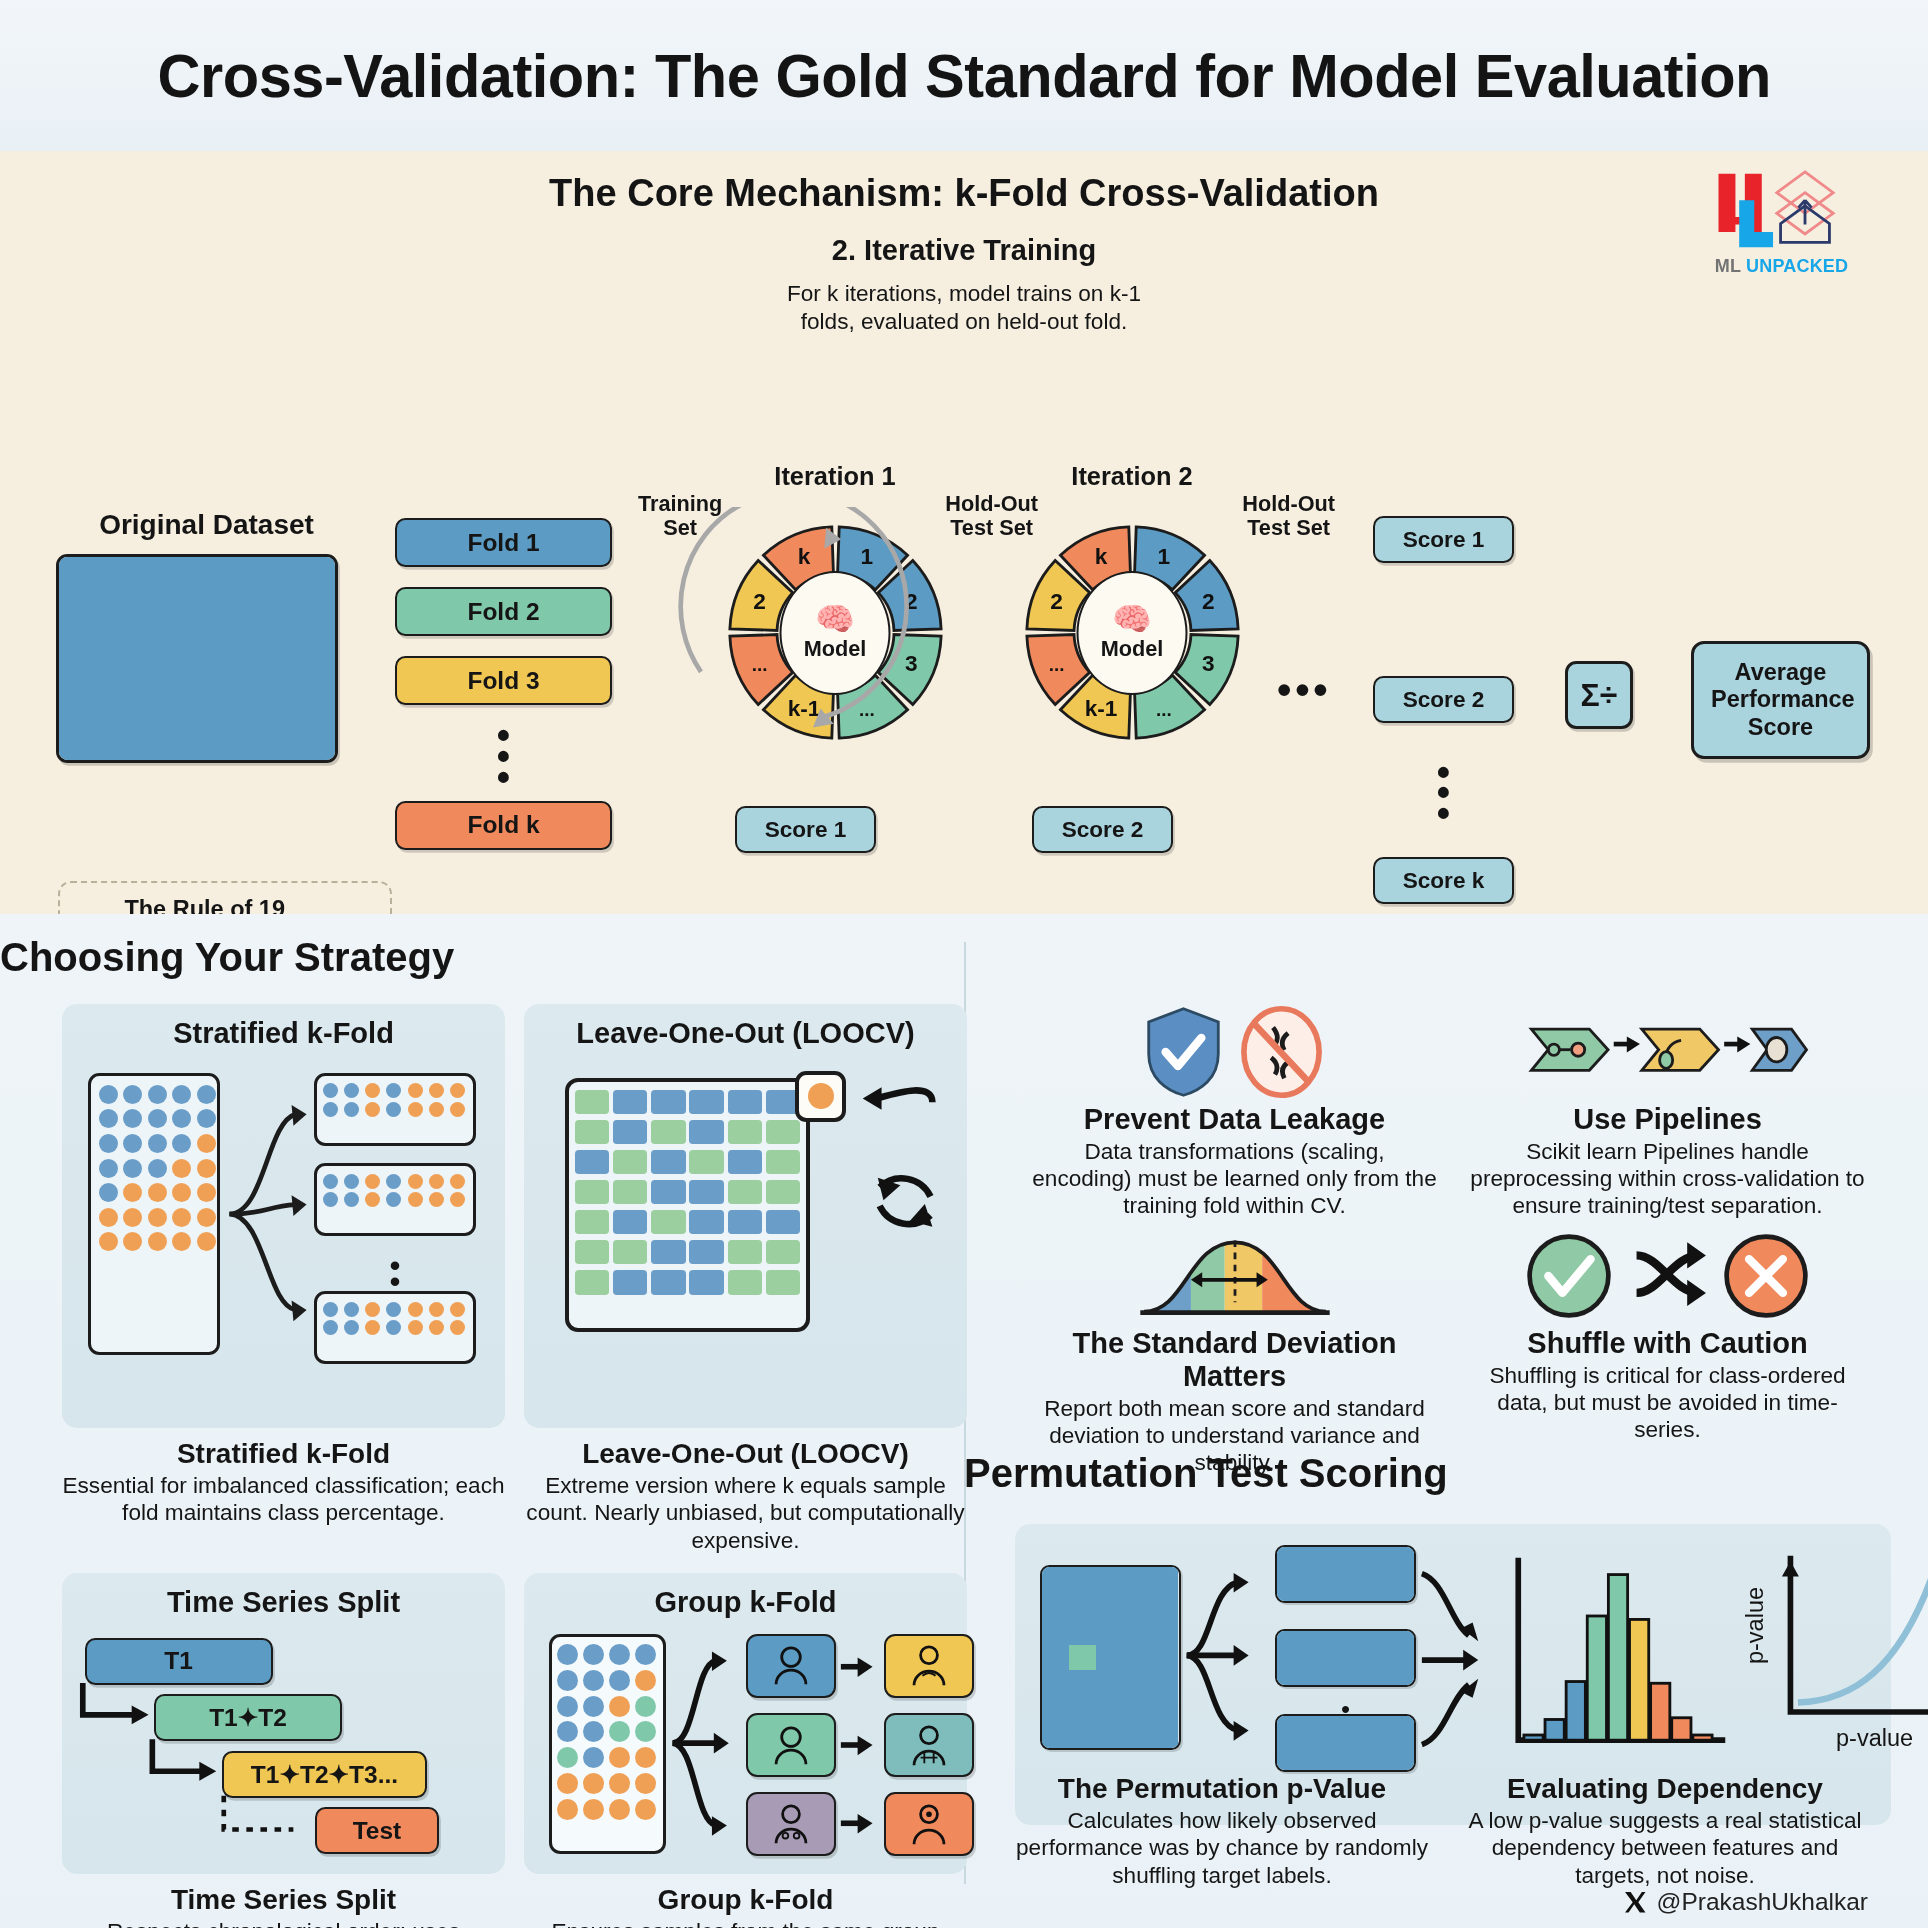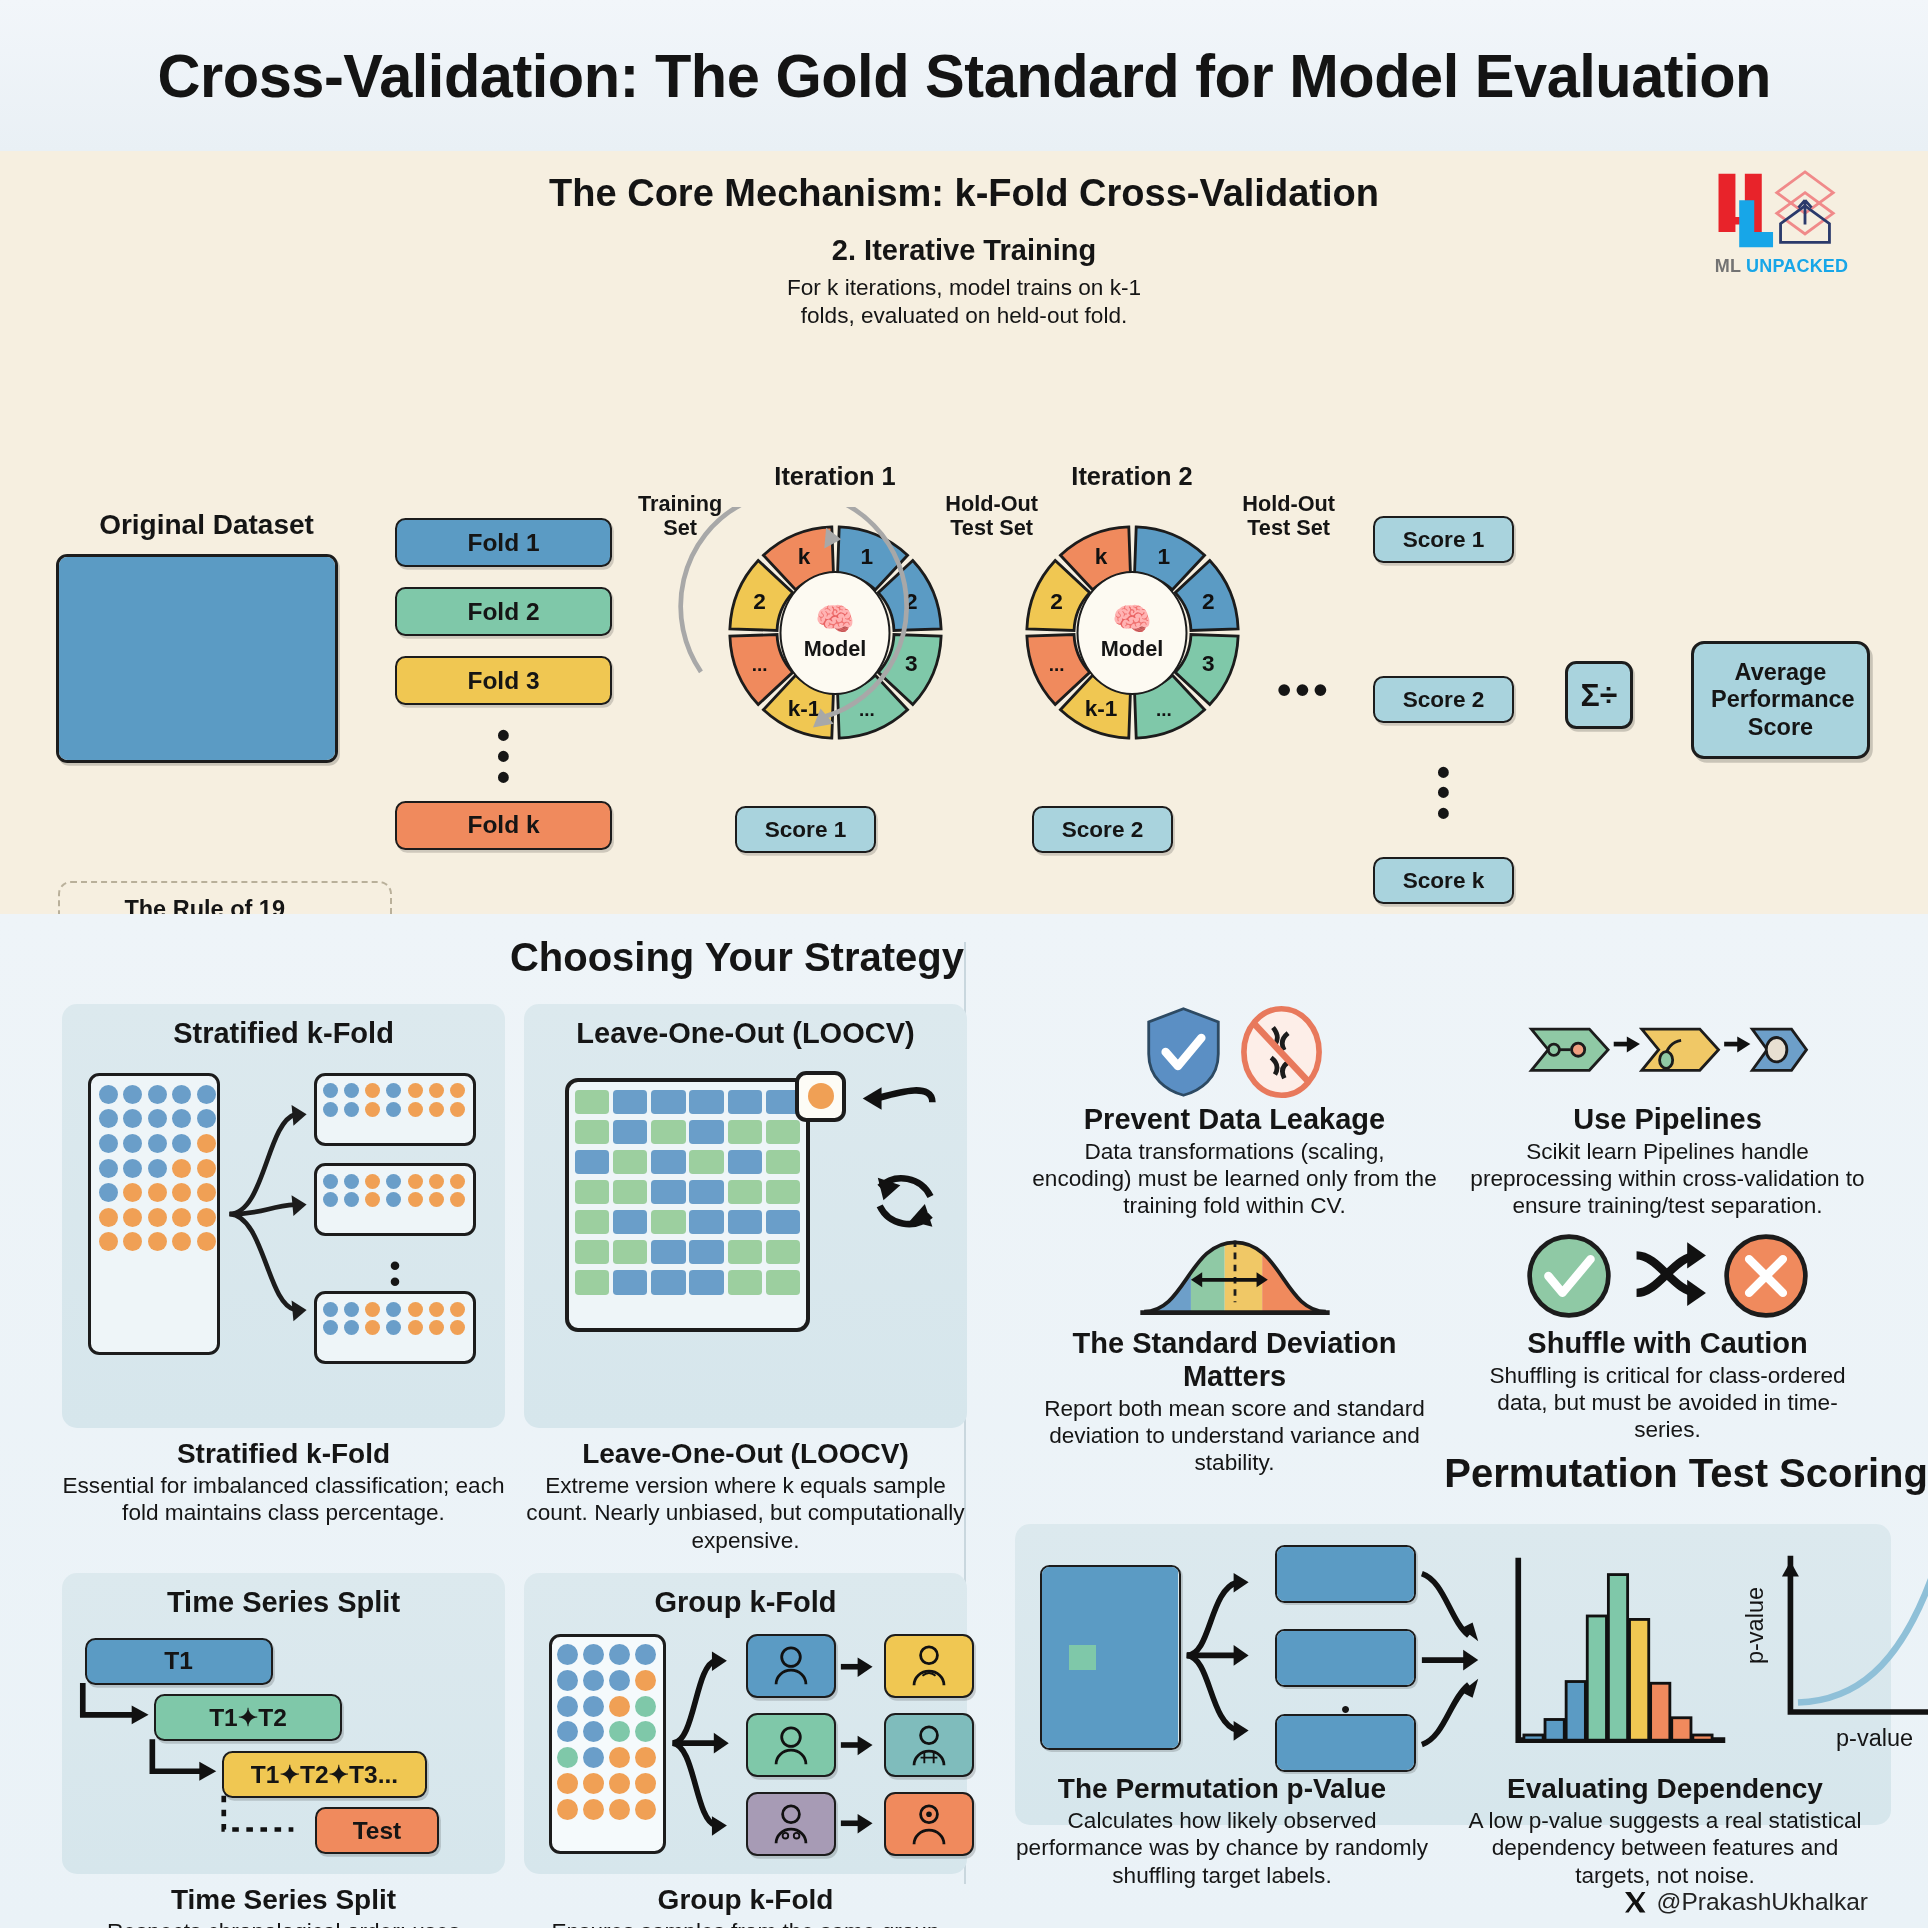--- a/index.html
+++ b/index.html
@@ -35,21 +35,21 @@
     text-align: center; font-size: 38px; font-weight: 700; color: #141414;
   }
   .logo { position: absolute; right: 71px; top: 17px; width: 151px; text-align: center; }
   .logo svg { display:block; margin: 0 auto; }
   .logo .lg-txt { font-size: 18px; font-weight: 700; letter-spacing: 0.2px; margin-top: 2.8px; }
   .logo .lg-ml { color: #737373; }
   .logo .lg-up { color: #17a6e8; }
 
   .iter-head { text-align: center; margin-top: 19px; }
   .iter-head .t { font-size: 29px; font-weight: 700; }
-  .iter-head .s { font-size: 22.6px; line-height: 1.22; margin-top: 7px; }
+  .iter-head .s { font-size: 22.6px; line-height: 1.22; margin-top: 13px; }
 
   
   .odataset { position: absolute; left: 56px; top: 358px; width: 301px; text-align: center; }
   .odataset .ttl { font-size: 28px; font-weight: 700; margin-bottom: 13px; }
   .grid-matrix {
     display: grid; border: 3.8px solid #1c1c1c; border-radius: 11.3px; overflow: hidden;
     box-shadow: 1.9px 2.8px 0 rgba(0,0,0,.18);
   }
   .grid-matrix div { width: 100%; height: 100%; }
 
@@ -106,21 +106,21 @@
   .rule10 .r-txt .rt { font-size: 23.5px; font-weight: 700; }
   .rule10 .r-txt .rb { font-size: 20px; line-height: 1.16; }
 
   .step { position: absolute; text-align:center; }
   .step .st { font-size: 31px; font-weight: 700; }
   .step .sb { font-size: 23.5px; line-height: 1.2; margin-top: 2.8px; }
 
   
   .lower { position: relative; height: 1015px; background: linear-gradient(180deg,#eef4f8 0%,#eaf2f7 100%); }
   .divider-v { position:absolute; left: 964px; top: 28px; width: 1.9px; height: 942px; background: #c9d7de; }
-  .sec-h { text-align:right; font-size: 40px; font-weight: 700; }
+  .sec-h { text-align:left; font-size: 40px; font-weight: 700; }
 
   .card {
     position: absolute; background: linear-gradient(180deg,#dce9ee 0%,#d6e6ec 100%);
     border-radius: 15px;
   }
   .card .c-ttl { text-align:center; font-size: 29px; font-weight: 700; padding-top: 13px; }
 
   .capt { position:absolute; text-align:center; }
   .capt .ct { font-size: 28px; font-weight: 700; }
   .capt .cb { font-size: 22.6px; line-height: 1.21; margin-top: 1.9px; }

